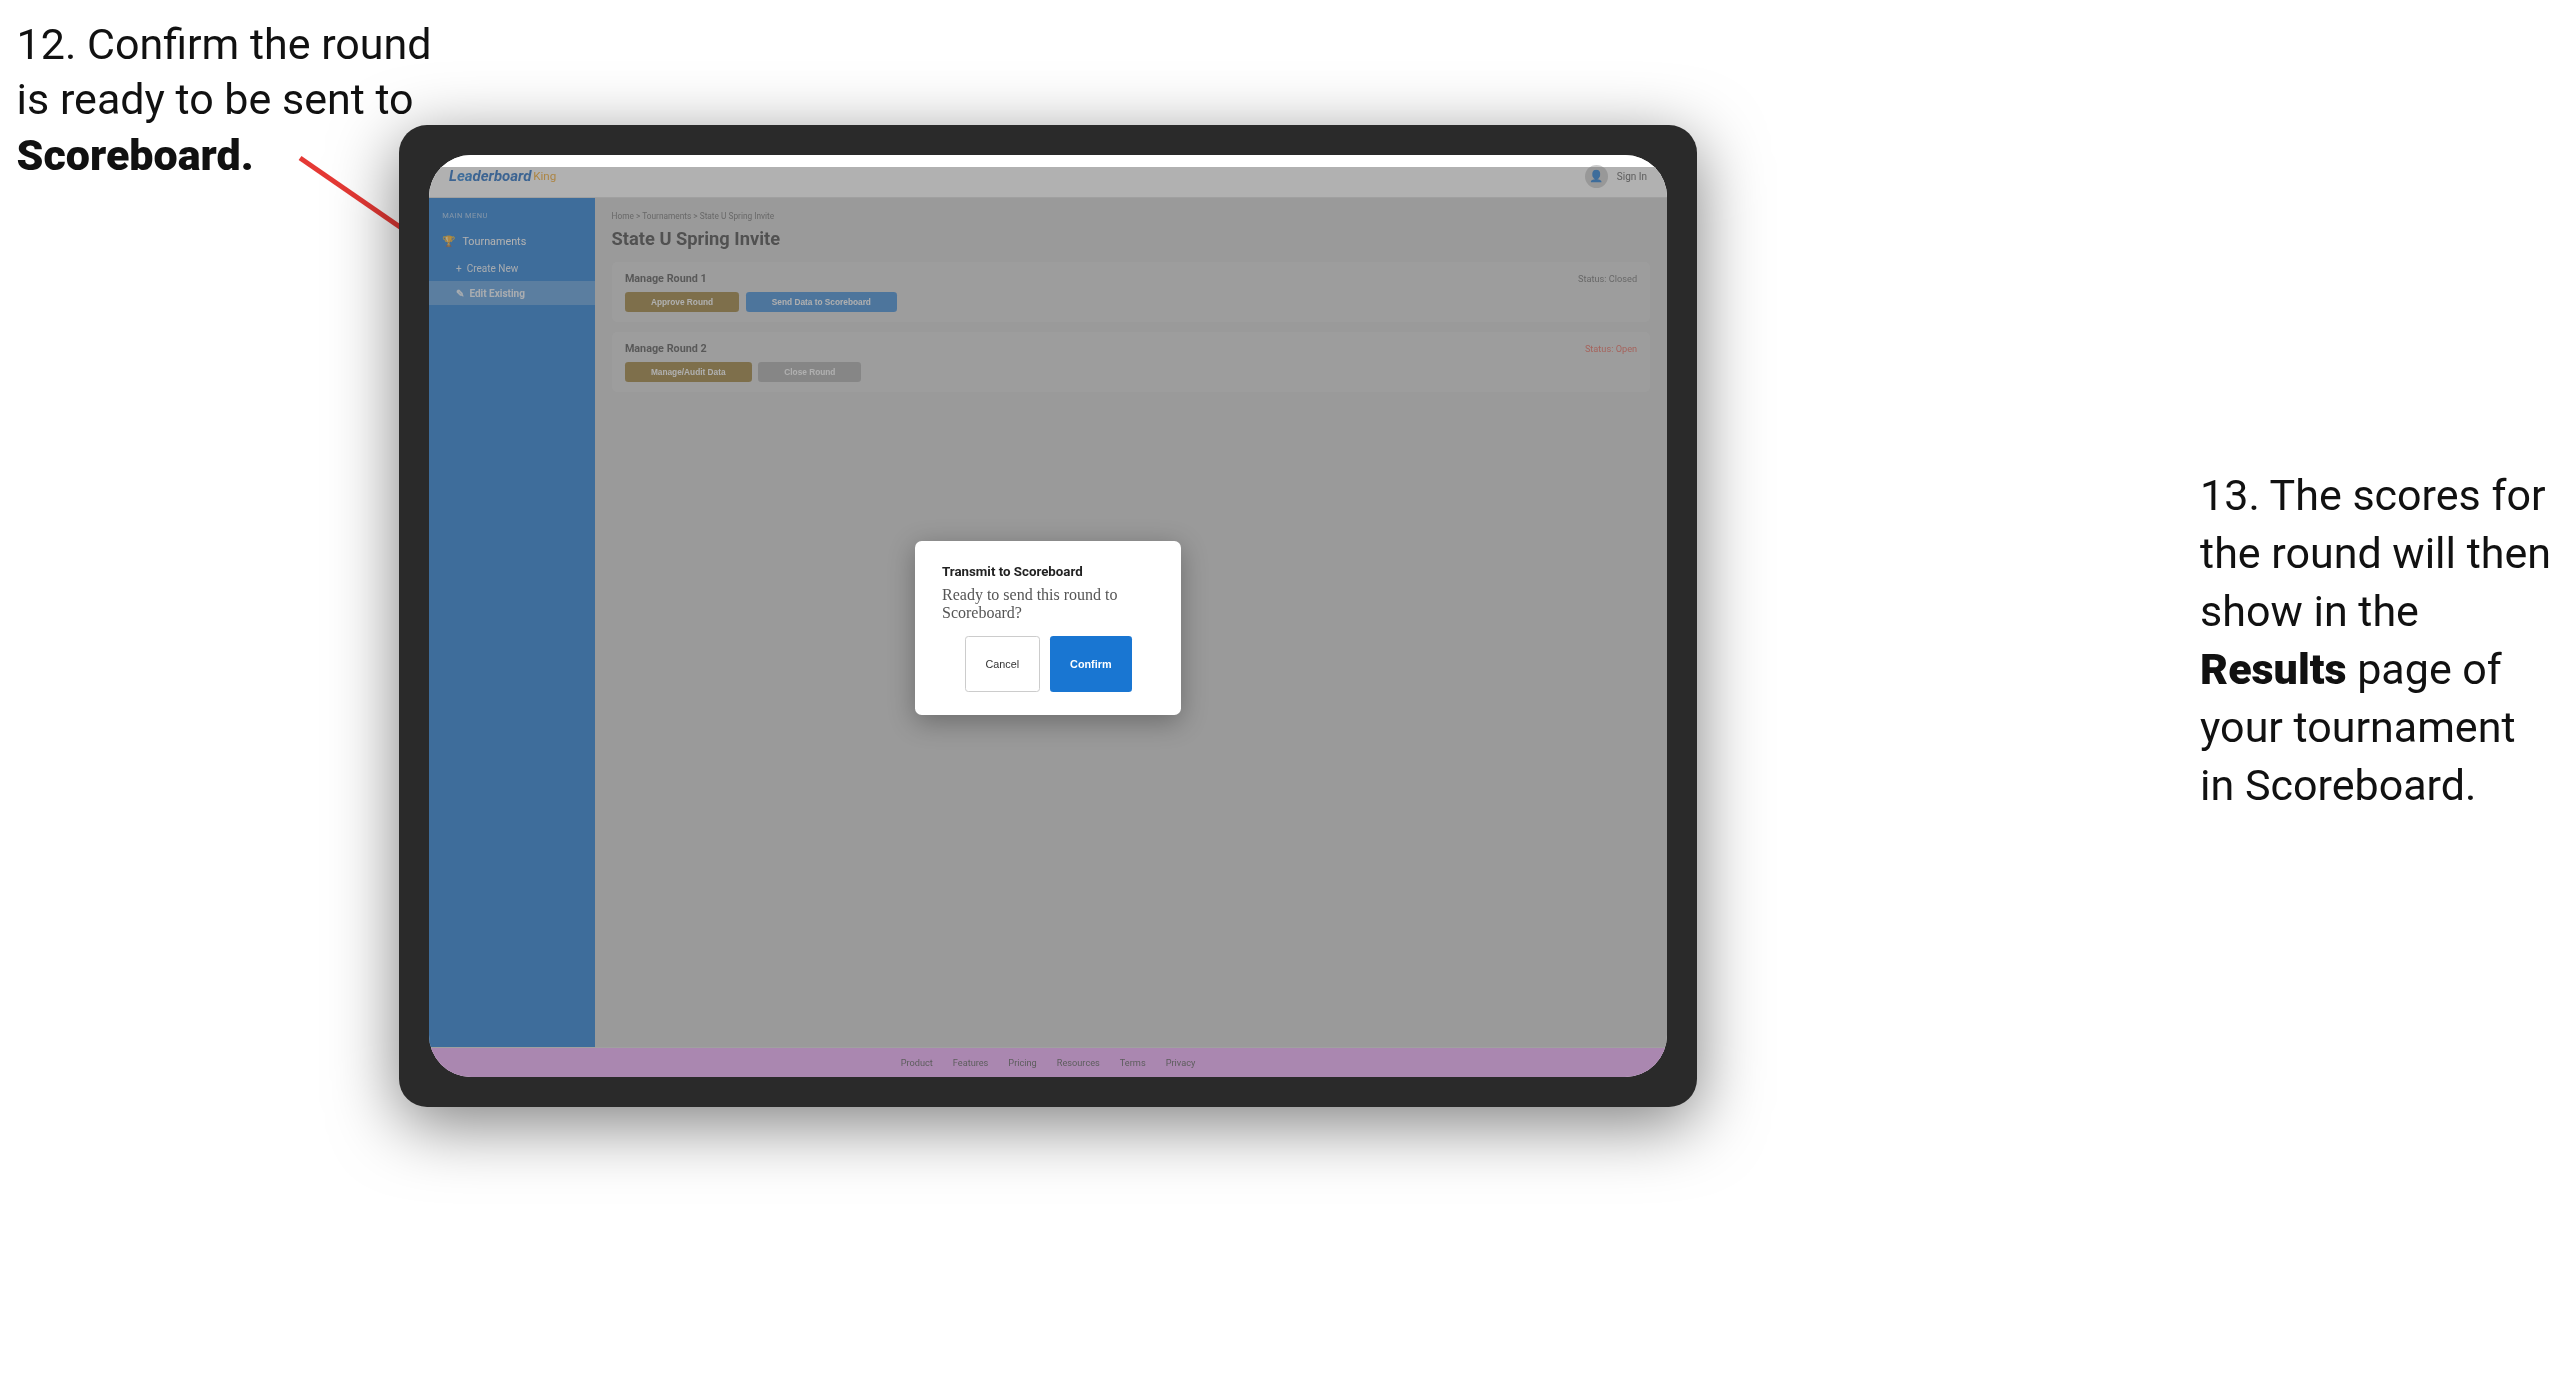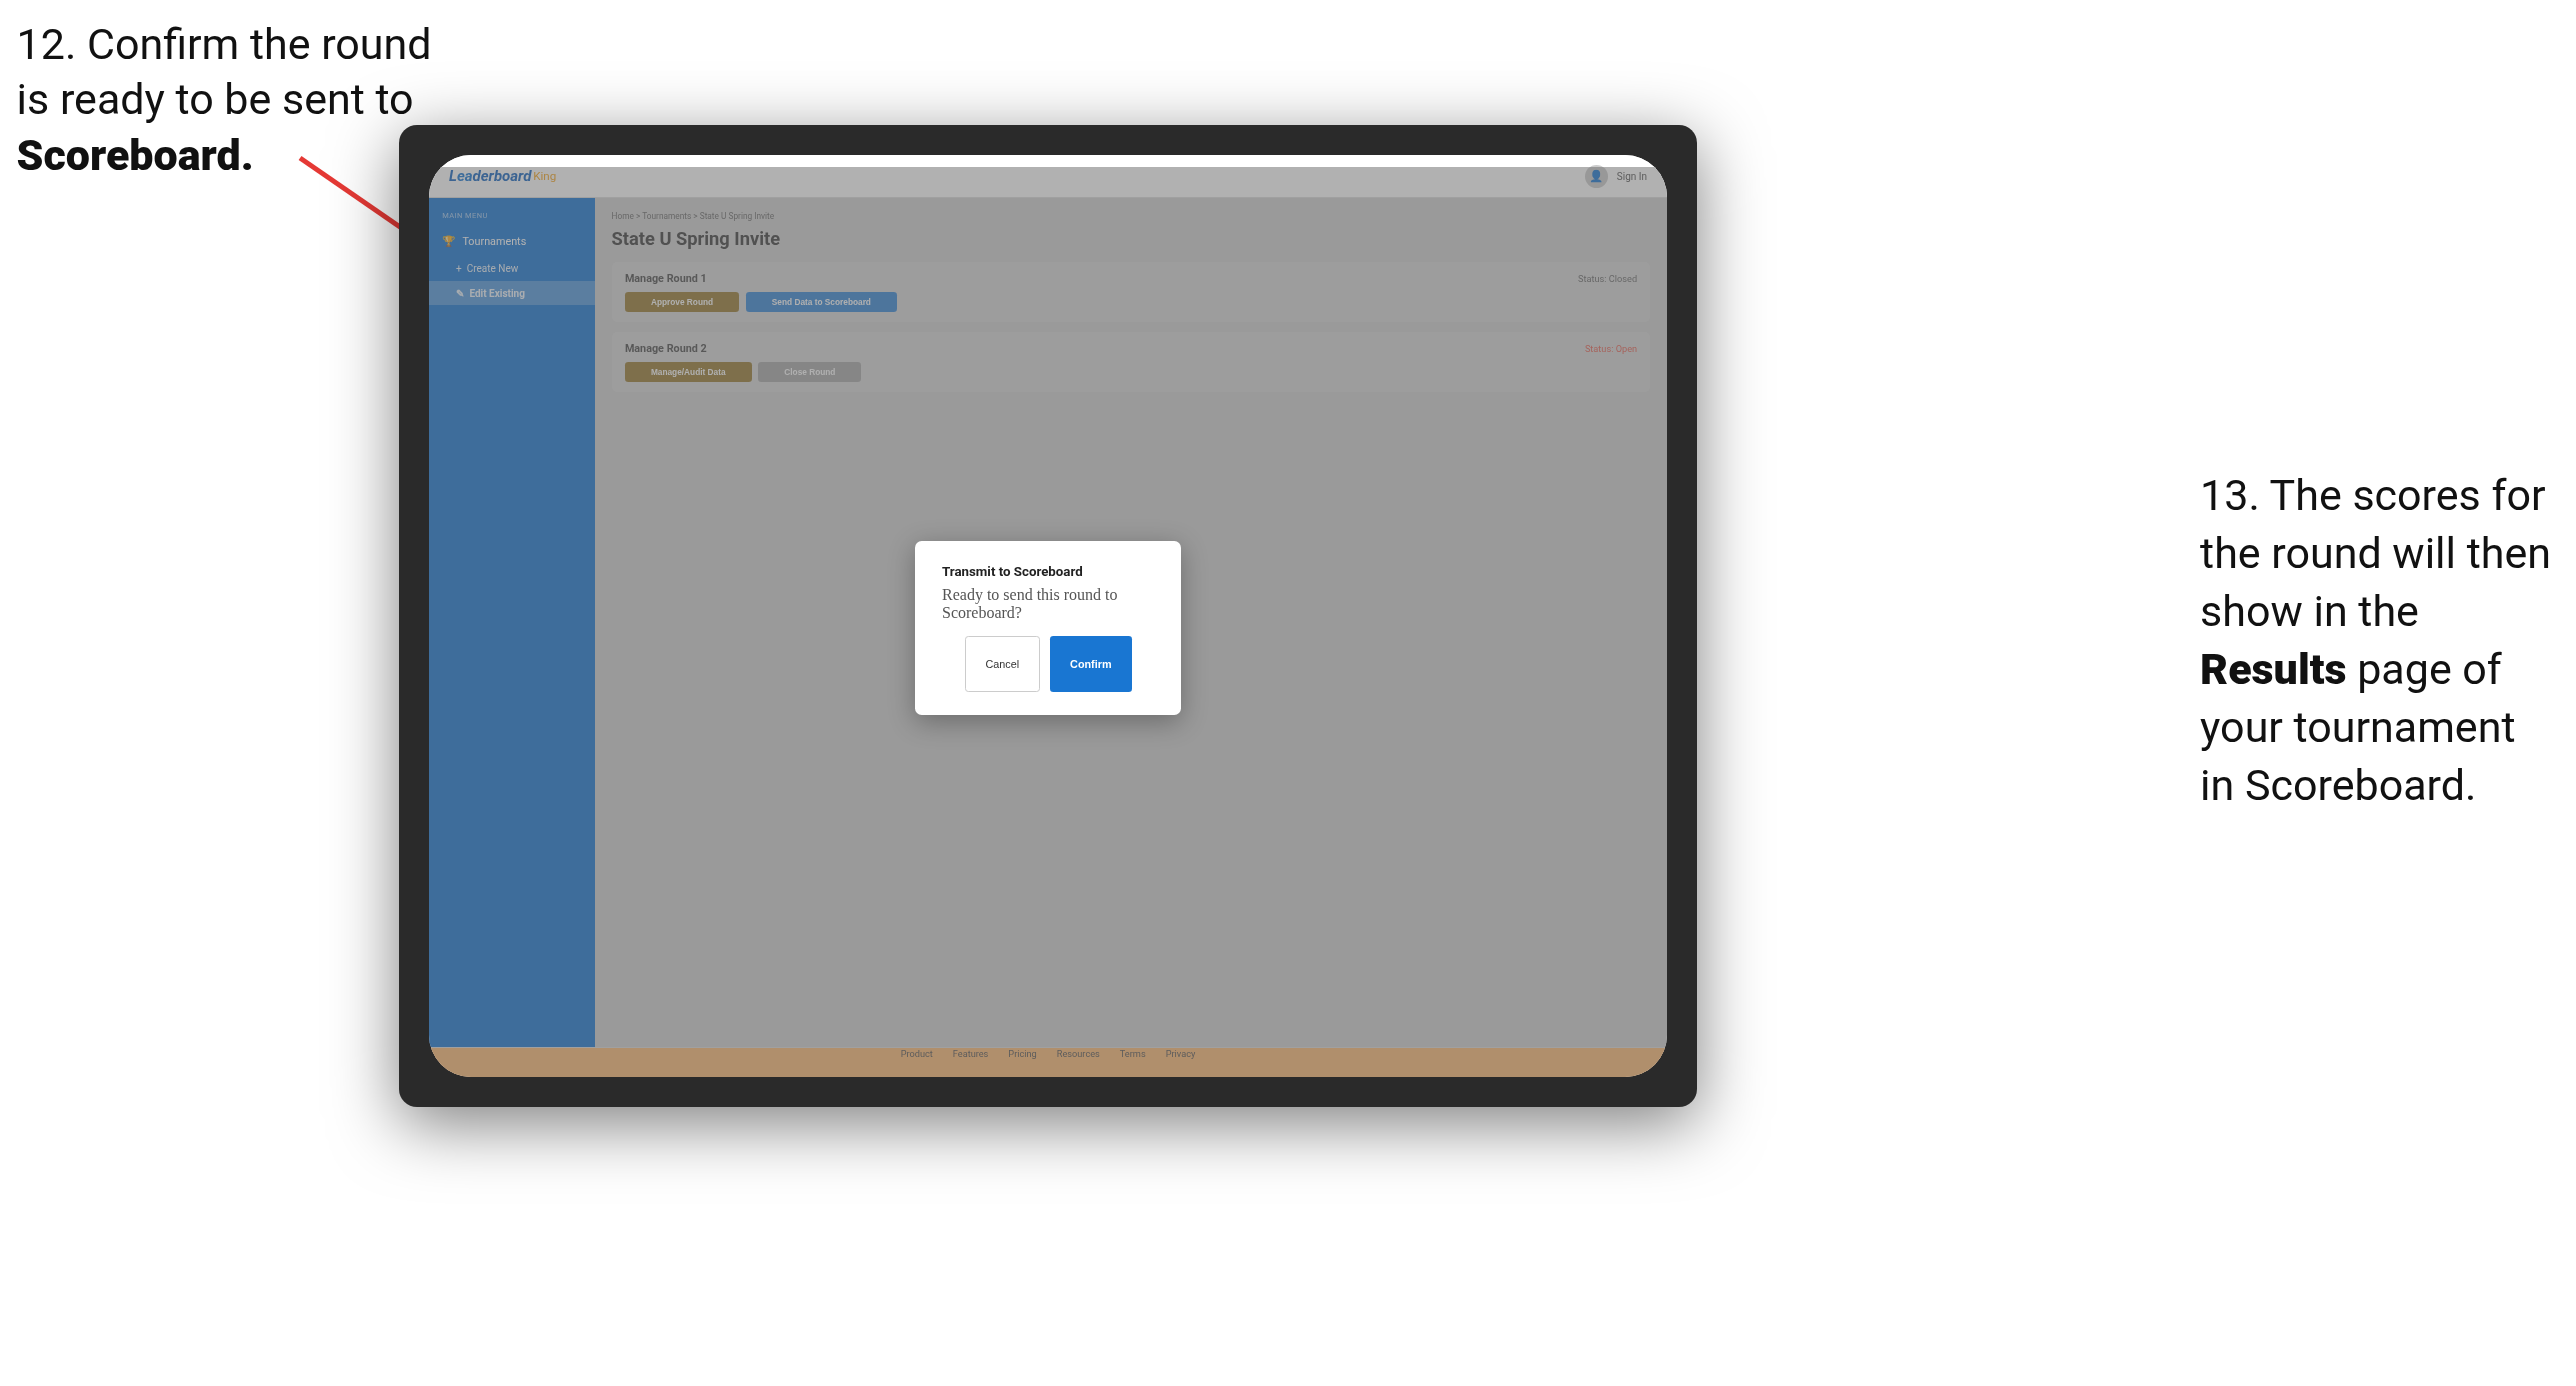--- a/index.html
+++ b/index.html
@@ -51,21 +51,21 @@
     }
 
     
     .tablet {
       position: absolute;
       top: 125px;
       left: 399px;
       width: 1298px;
       height: 982px;
       background: #2a2a2a;
-      border-radius: 18px;
+      border-radius: 28px;
       box-shadow: 0 16.6px 67px rgba(0,0,0,0.5);
       padding: 30px;
     }
 
     .tablet-screen {
       width: 100%;
       height: 100%;
       background: #b0b0b0;
       border-radius: 42px;
       overflow: hidden;
@@ -237,23 +237,24 @@
       color: white;
     }
 
     .btn-gray {
       background: #9e9e9e;
       color: white;
     }
 
     
     .footer {
-      background: #fdba74;
+      background: #f0abfc;
       height: 30px;
       display: flex;
+      align-items: center;
       justify-content: center;
       gap: 20px;
       border-top: 0.8px solid #ddd;
       flex-shrink: 0;
     }
 
     .footer-link {
       font-size: 9.2px;
       color: #555;
       cursor: pointer;

